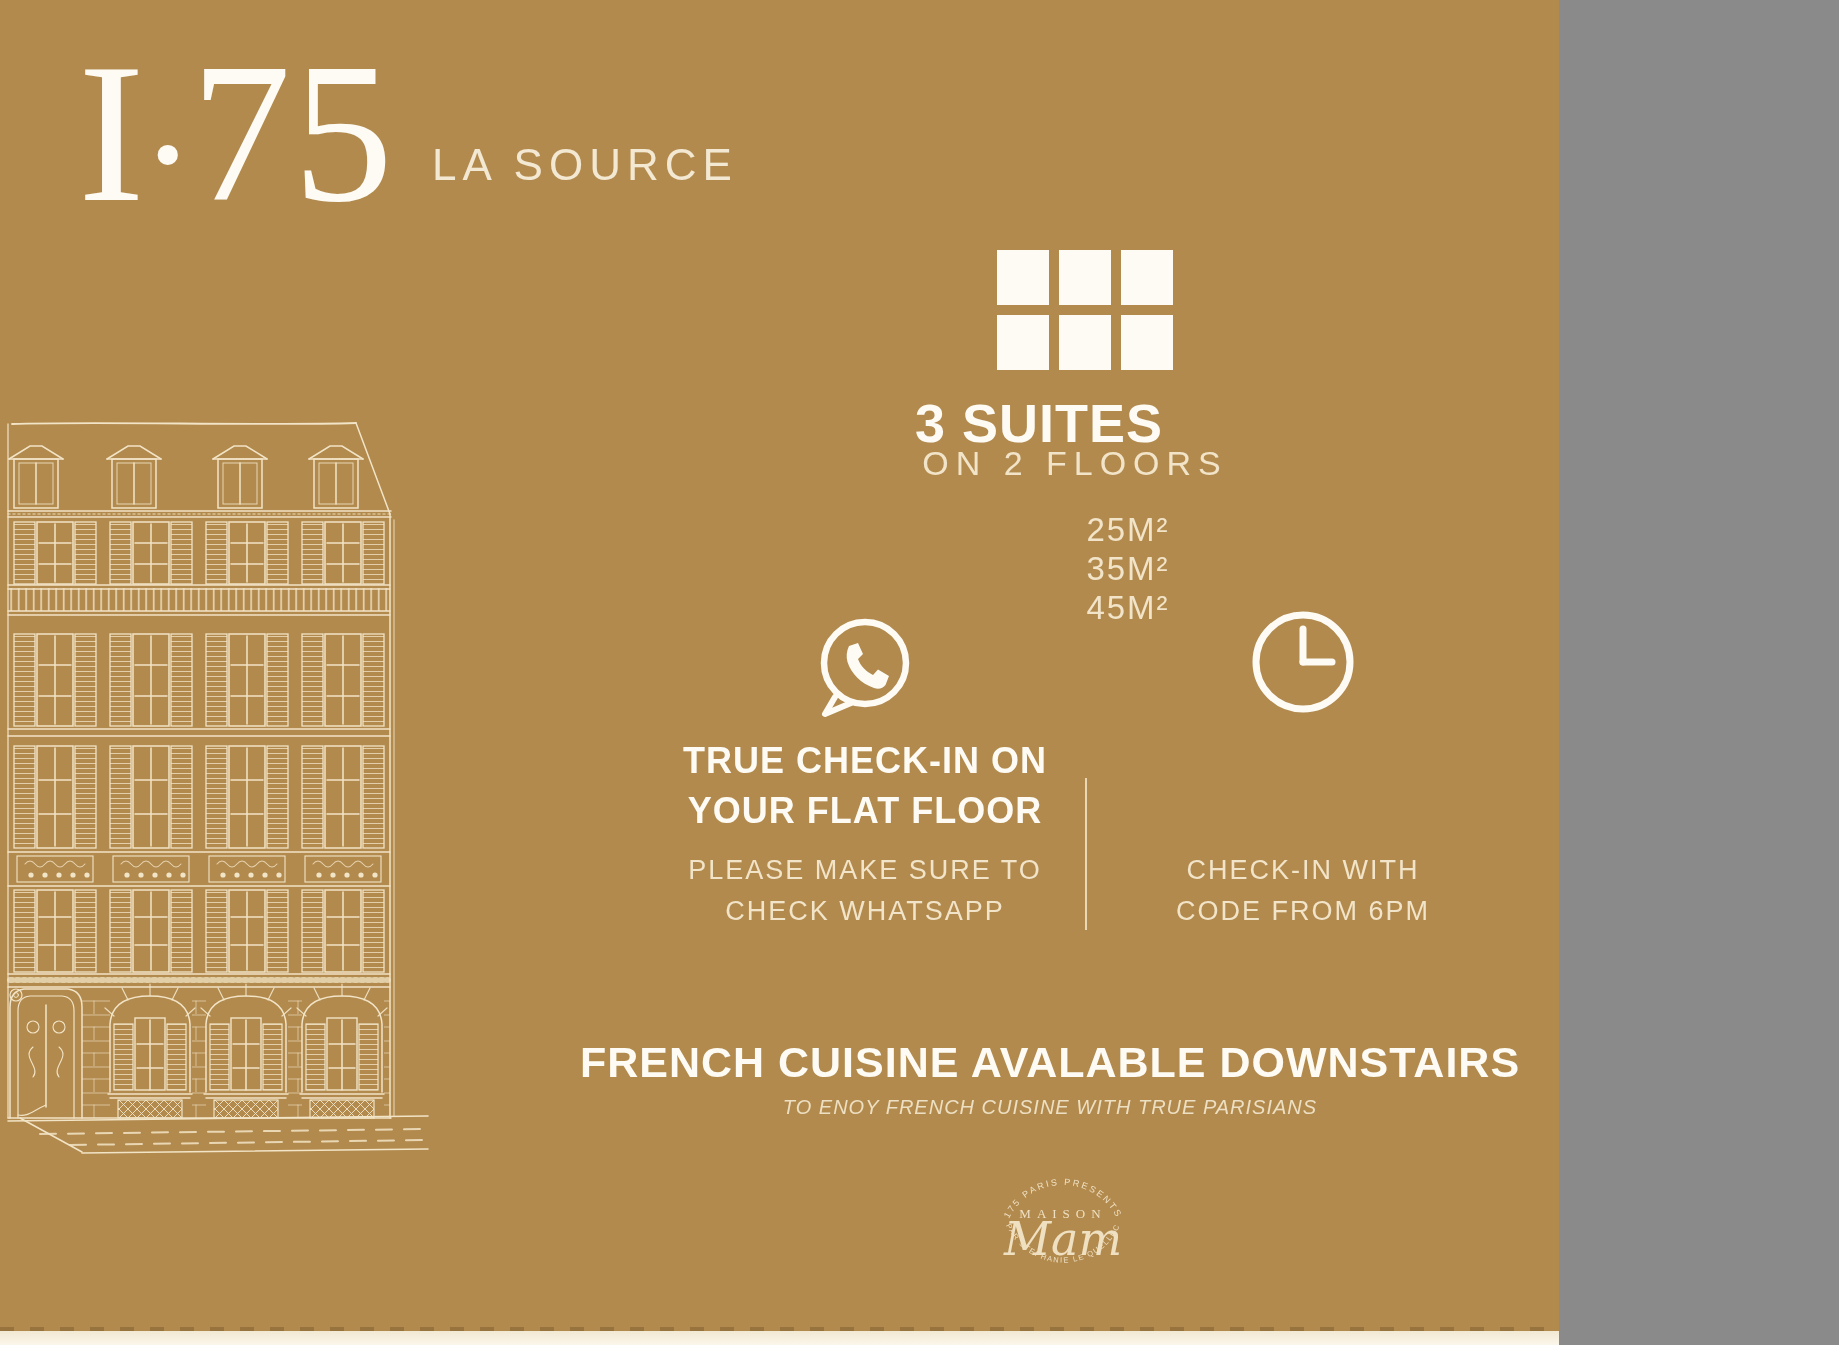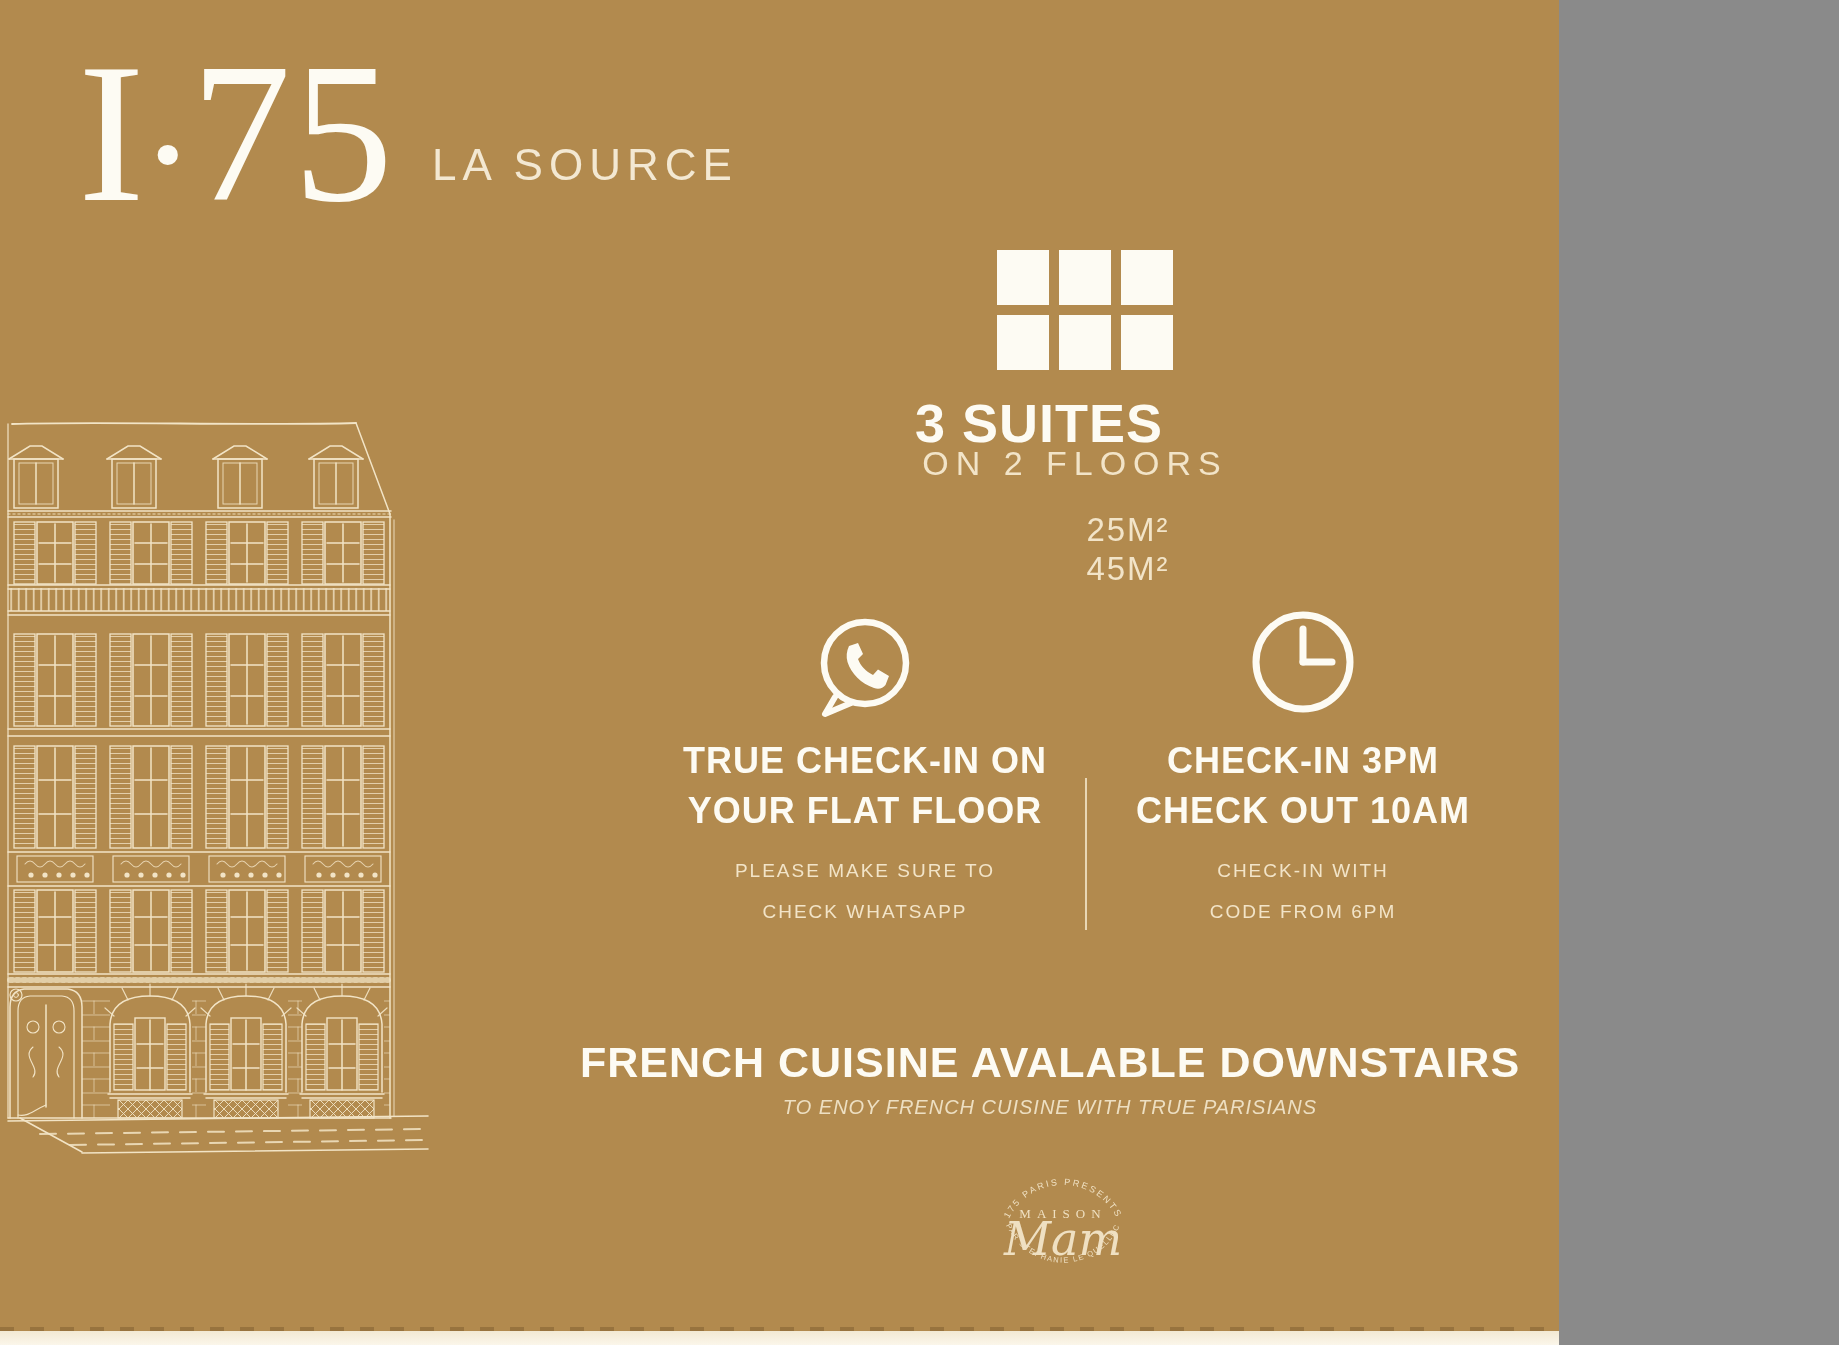--- a/index.html
+++ b/index.html
@@ -12,21 +12,21 @@
   
   .brand-title{left:78px;top:28px;font-family:"Liberation Serif",serif;font-size:200px;line-height:1.05;color:#fdfbf3;letter-spacing:2px;}
   .brand-title .dot{display:inline-block;transform:translateY(-0.22em);font-size:0.85em;}
   .brand-sub{left:432px;top:140px;font-size:44px;letter-spacing:6px;font-weight:300;color:#f3e8d2;}
   
   .suites-head{left:824px;top:392px;width:430px;font-size:54px;font-weight:700;letter-spacing:1px;}
   .suites-sub{left:860px;top:444px;width:430px;font-size:34px;font-weight:300;letter-spacing:7px;}
   .suites-sizes{left:913px;top:510px;width:430px;font-size:33px;font-weight:300;letter-spacing:2px;line-height:39px;}
   
   .col-title{width:420px;font-size:36px;font-weight:700;letter-spacing:1px;line-height:50px;}
-  .col-note{width:420px;font-size:19px;font-weight:300;letter-spacing:2px;line-height:41px;}
+  .col-note{width:420px;font-size:27px;font-weight:300;letter-spacing:2px;line-height:41px;}
   .lcol-title{left:655px;top:736px;}
   .lcol-note{left:655px;top:850px;}
   .rcol-title{left:1093px;top:736px;}
   .rcol-note{left:1093px;top:850px;}
   .vdivider{left:1085px;top:778px;width:2px;height:152px;background:#f2e4c8;opacity:.85;}
   
   .dine-head{left:520px;top:1038px;width:1060px;font-size:43px;font-weight:700;letter-spacing:1px;}
   .dine-sub{left:520px;top:1096px;width:1060px;font-size:20px;font-weight:300;letter-spacing:1px;color:#eddfc2;font-style:italic;}
   
   .bottom-strip{left:0;top:1331px;width:100%;height:14px;background:linear-gradient(#f2e9d3,#fbf6ea);}
@@ -254,20 +254,21 @@
       <rect x="62" y="0" width="52" height="55"></rect>
       <rect x="124" y="0" width="52" height="55"></rect>
     <rect x="0" y="65" width="52" height="55"></rect>
       <rect x="62" y="65" width="52" height="55"></rect>
       <rect x="124" y="65" width="52" height="55"></rect>
   </svg>
   <div class="abs ctr white suites-head">3 SUITES</div>
   <div class="abs ctr cream suites-sub">ON 2 FLOORS</div>
   <div class="abs ctr cream suites-sizes">
     <div>25M²</div>
+    <div>35M²</div>
     <div>45M²</div>
   </div>
 
   <svg class="abs" style="left:813px;top:615px" width="104" height="104" viewBox="0 0 104 104" fill="none" stroke="#fdfbf3" stroke-width="6.5" stroke-linecap="round" stroke-linejoin="round">
     <circle cx="52" cy="48" r="41"></circle>
     <path d="M22,82 L12,99 L38,88" stroke-width="6"></path>
     <path d="M36,31 l9,-3 5,11 -5,5 c2.5,7 8,12.5 15,16 l5,-5.5 11,6.5 -3.5,9 c-2.5,3.5 -7,4.5 -11.5,3 c-13,-4.5 -22.5,-14 -26.5,-26 c-1.5,-5 -1,-11 1.5,-16 z" fill="#fdfbf3" stroke="none"></path>
   </svg>
   <div class="abs ctr white col-title lcol-title">
     <div>TRUE CHECK-IN ON</div>
@@ -278,24 +279,20 @@
     <div>CHECK WHATSAPP</div>
   </div>
 
   <div class="abs vdivider"></div>
 
   <svg class="abs" style="left:1248px;top:607px" width="110" height="110" viewBox="0 0 110 110" fill="none" stroke="#fdfbf3" stroke-width="7" stroke-linecap="round">
     <circle cx="55" cy="55" r="47"></circle>
     <line x1="55" y1="55" x2="55" y2="22"></line>
     <line x1="55" y1="55" x2="84" y2="55"></line>
   </svg>
-  <div class="abs ctr white col-title rcol-title">
-    <div>CHECK-IN 3PM</div>
-    <div>CHECK OUT 10AM</div>
-  </div>
   <div class="abs ctr cream col-note rcol-note">
     <div>CHECK-IN WITH</div>
     <div>CODE FROM 6PM</div>
   </div>
 
   <div class="abs ctr white dine-head">FRENCH CUISINE AVALABLE DOWNSTAIRS</div>
   <div class="abs ctr dine-sub">TO ENOY FRENCH CUISINE WITH TRUE PARISIANS</div>
 
   <svg class="abs" style="left:978px;top:1122px" width="170" height="170" viewBox="0 0 170 170" fill="#efe0c2">
     <defs>

